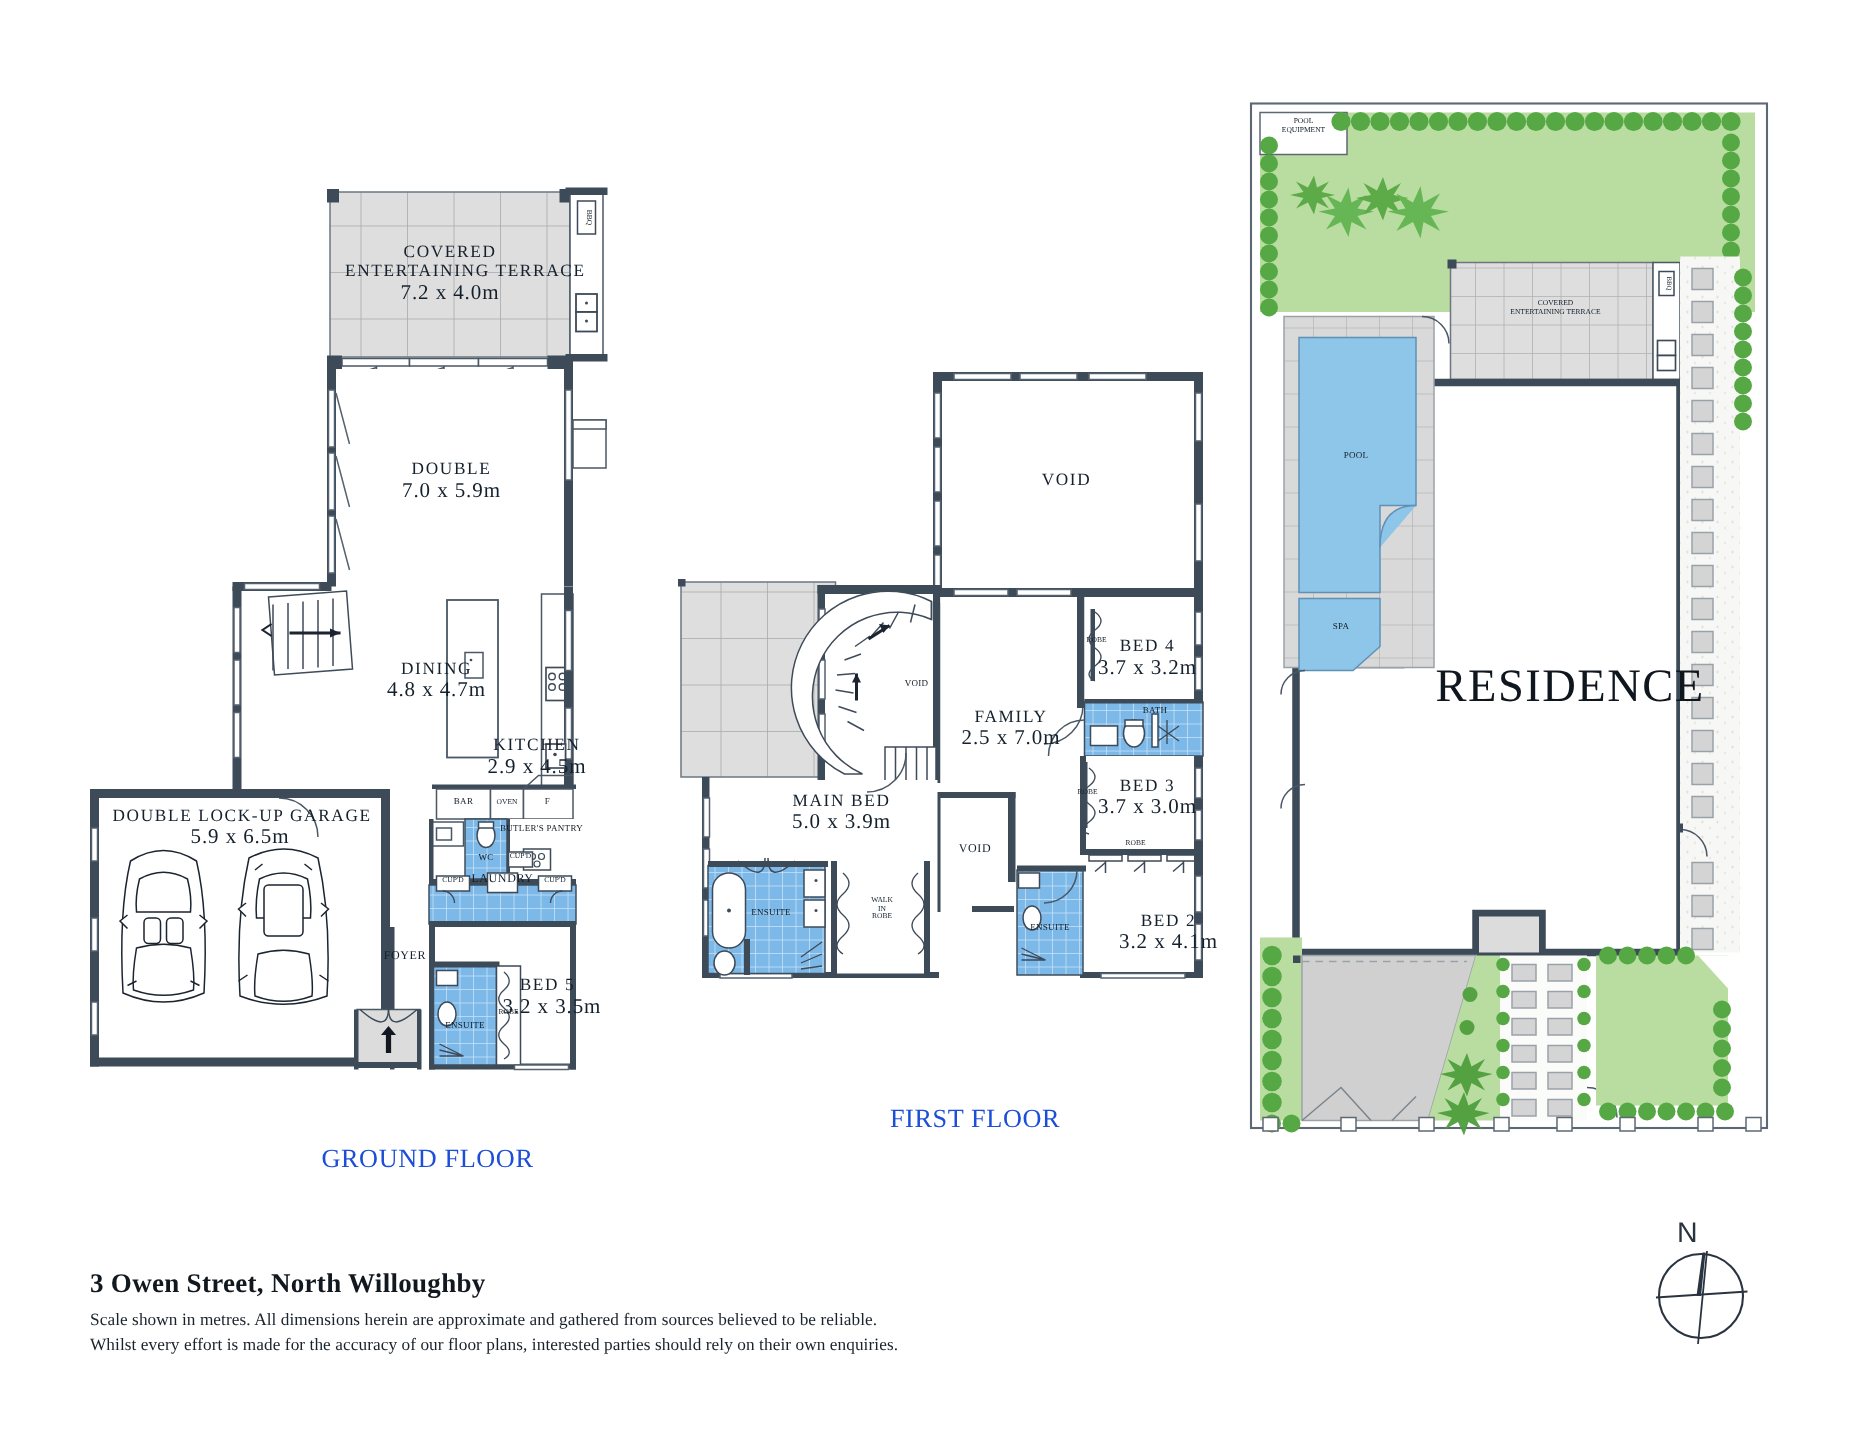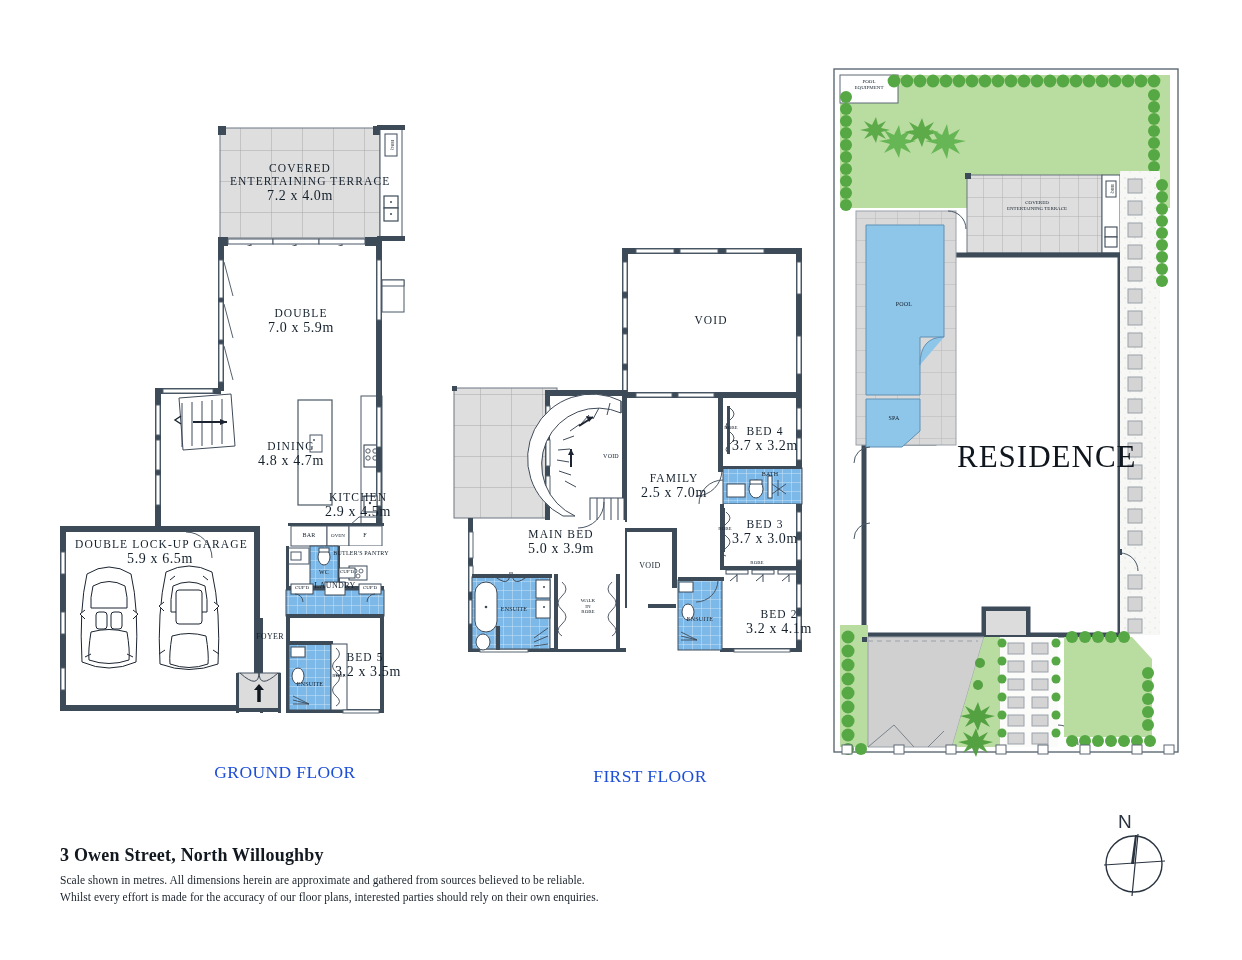--- a/index.html
+++ b/index.html
@@ -832,21 +832,21 @@
     <span class="n">SPA</span>
   </div>
   <div style="position:absolute;left:125px;top:374px;width:160px;text-align:center;font-size:31px;letter-spacing:1px;color:#0f161d;">
     <span>RESIDENCE</span>
   </div>
 </div>
 
 <div class="plan-title" style="left:120px;top:762px;width:330px;">
   <span>GROUND FLOOR</span>
 </div>
-<div class="plan-title" style="left:505px;top:766px;width:290px;">
+<div class="plan-title" style="left:505px;top:735px;width:290px;">
   <span>FIRST FLOOR</span>
 </div>
 
 <div class="abs" style="left:1090px;top:808px;width:90px;height:100px;">
   <svg width="90" height="100" viewBox="0 0 90 100">
     <circle cx="44" cy="56" r="28" fill="none" stroke="#2a3441" stroke-width="1.4"></circle>
     <path d="M14 57 L75 53" stroke="#2a3441" stroke-width="1.2"></path>
     <path d="M48 26 L42 88" stroke="#2a3441" stroke-width="1.2"></path>
     <path d="M47 27 L44 56 L41 56 L45 27 Z" fill="#2a3441"></path>
     <text x="28" y="20" font-family="Liberation Sans, sans-serif" font-size="19" fill="#2a3441">N</text>

